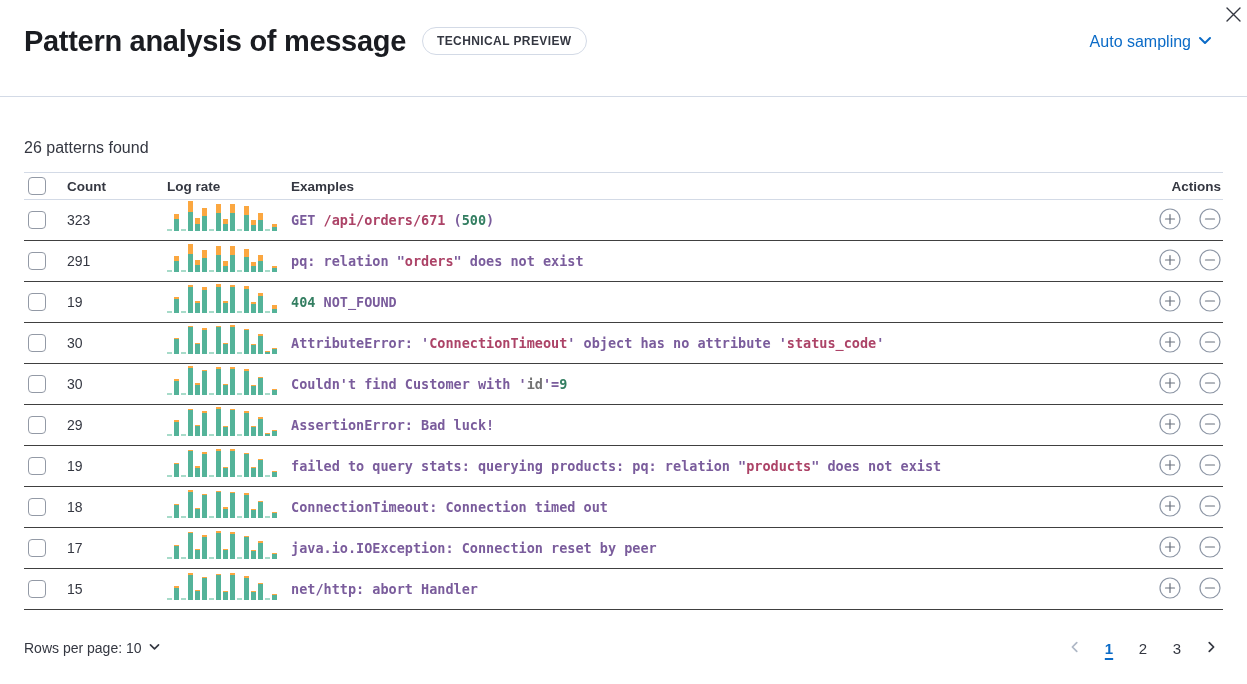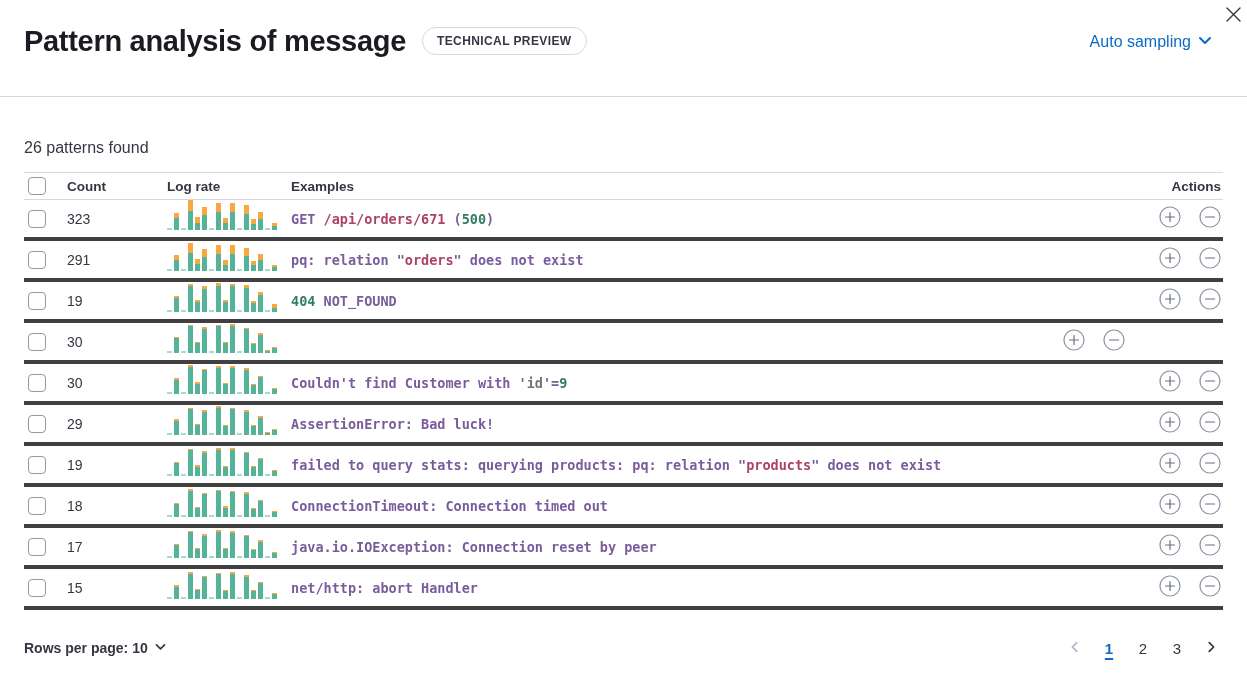--- a/index.html
+++ b/index.html
@@ -21,38 +21,38 @@
   .flyout-body { padding: 0 24px; }
   .summary { margin-top: 42px; font-size: 16px; color: #343741; }
 
   
   .table { margin-top: 15px; }
   .tr { display: grid; grid-template-columns: 40px 103px 124px 1fr 96px; align-items: center; }
   .thead { height: 28px; border-top: 1px solid #D3DAE6; border-bottom: 1px solid #D3DAE6; }
   .th { font-size: 13.5px; font-weight: 700; color: #343741; }
   .th-count { padding-left: 3px; }
   .th-actions { text-align: right; padding-right: 2px; }
-  .row { height: 41px; border-bottom: 4px solid #404040; }
+  .row { height: 41px; border-bottom: 1px solid #404040; }
   .td-count { font-size: 14px; color: #343741; padding-left: 3px; }
   .checkbox { display: inline-block; width: 18px; height: 18px; border: 1px solid #939AA6; border-radius: 4px; background: #fff; margin-left: 4px; cursor: pointer; }
   .td-check { display: flex; align-items: center; }
 
   .spark { display: flex; align-items: flex-end; gap: 2px; height: 32px; padding-bottom: 5px; }
   .bar { width: 5px; display: flex; flex-direction: column; justify-content: flex-end; }
   .bar .seg { width: 100%; }
 
   .td-example { font-family: "DejaVu Sans Mono", "Liberation Mono", monospace; font-size: 13.5px; font-weight: 700; white-space: nowrap; overflow: hidden; }
 
   .td-actions { display: flex; justify-content: flex-end; gap: 18px; padding-right: 2px; }
   .action-btn { width: 22px; height: 22px; background: none; border: none; padding: 0; cursor: pointer; display: flex; align-items: center; justify-content: center; }
 
   
   .table-footer { margin-top: 26px; display: flex; align-items: center; justify-content: space-between; }
   .rows-per-page { display: flex; align-items: center; gap: 6px; background: none; border: none; cursor: pointer; }
-  .rows-per-page-label { font-size: 14px; color: #343741; font-family: "Liberation Sans", sans-serif; font-weight: bold; }
+  .rows-per-page-label { font-size: 14px; color: #343741; font-family: "Liberation Sans", sans-serif; }
   .pagination { display: flex; align-items: center; gap: 10px; }
   .page-btn { min-width: 24px; height: 24px; background: none; border: none; font-size: 15px; color: #343741; cursor: pointer; font-family: "Liberation Sans", sans-serif; }
   .page-btn.active { color: #0B6BC7; font-weight: 700; text-decoration: underline; text-underline-offset: 4px; text-decoration-thickness: 2px; }
   .nav-btn { width: 24px; height: 24px; background: none; border: none; cursor: pointer; display: flex; align-items: center; justify-content: center; padding: 0; }
 </style>
 </head>
 <body>
 
 <div class="flyout">
 
@@ -419,20 +419,21 @@
                 <div class="bar">
                   <div class="seg" style="height: 1px; background: rgb(251, 167, 64);"></div>
                   <div class="seg" style="height: 2px; background: rgb(84, 179, 153);"></div>
                 </div>
                 <div class="bar">
                   <div class="seg" style="height: 1px; background: rgb(251, 167, 64);"></div>
                   <div class="seg" style="height: 5px; background: rgb(84, 179, 153);"></div>
                 </div>
               </div>
     </div>
+    <div class="td-example"><span style="color: rgb(122, 92, 156);">AttributeError: '</span><span style="color: rgb(172, 67, 103);">ConnectionTimeout</span><span style="color: rgb(122, 92, 156);">' object has no attribute '</span><span style="color: rgb(172, 67, 103);">status_code</span><span style="color: rgb(122, 92, 156);">'</span></div>
     <div class="td-actions">
       <button class="action-btn">
         <span>
           <svg width="22" height="22" viewBox="0 0 22 22">
                     <circle cx="11" cy="11" r="10" fill="none" stroke="#8E97A6" stroke-width="1.2"></circle>
                     <path d="M11 6.5 V15.5 M6.5 11 H15.5" stroke="#69707D" stroke-width="1.2" stroke-linecap="round"></path>
                   </svg>
         </span>
       </button>
       <button class="action-btn">

